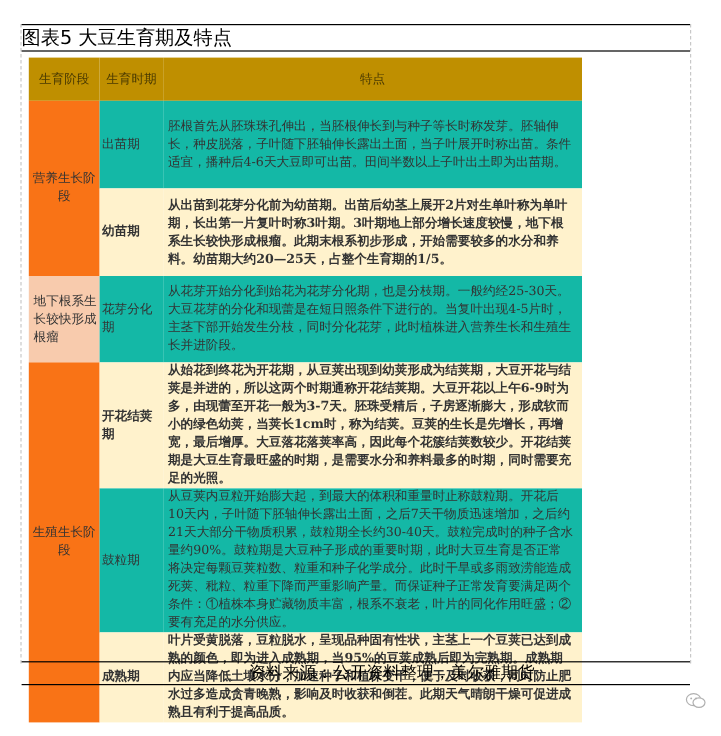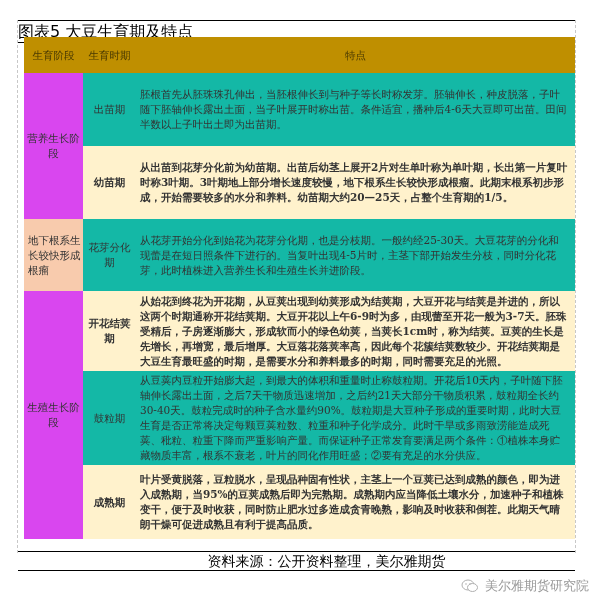--- a/index.html
+++ b/index.html
@@ -4,28 +4,28 @@
 <style>
   html, body { margin:0; padding:0; background:#ffffff; }
   body { width:601px; height:613px; position:relative; overflow:hidden;
          font-family:"DejaVu Serif","Liberation Serif",serif; color:#333; }
   .frame { position:absolute; left:17px; top:20px; width:557px; height:533px;
            border-left:1px dashed #c8c8c8; border-right:1px dashed #c8c8c8; }
   .title-bar { position:absolute; left:18px; top:20px; width:557px; height:21px;
                border-top:1px solid #000; border-bottom:1px solid #000;
                font-family:"DejaVu Sans","Liberation Sans",sans-serif;
                font-size:16px; line-height:21px; color:#000; }
-  table { position:absolute; left:24px; top:37px; width:551px; border-collapse:collapse;
+  table { position:absolute; left:24px; top:48px; width:461px; border-collapse:collapse;
           table-layout:fixed; font-size:10.5px; line-height:15px; }
   th { background:#bf8f00; color:#4a3a00; font-weight:normal; height:36px; padding:0;
        font-size:10.5px; }
   td { padding:0 7px 0 4px; vertical-align:middle; }
-  td.stage { background:#d946ef; text-align:center; padding:0 2px; }
+  td.stage { background:#f97316; text-align:center; padding:0 2px; }
   td.stage.light { background:#f8cbad; text-align:left; padding-left:4px; }
-  td.period { text-align:center; padding:0 2px; }
+  td.period { padding:0 2px; }
   tr.dark td.period, tr.dark td.desc { background:#14b8a6; }
   tr.light td.period, tr.light td.desc { background:#fff2cc;font-weight:bold; }
   td.desc { text-align:left; }
   .source { position:absolute; left:18px; top:551px; width:557px; height:20px;
             border-top:1px solid #000; border-bottom:1px solid #000;
             text-align:center; font-family:Liberation Serif, serif;
             font-size:14px; line-height:20px; color:#000; padding-left:60px; box-sizing:border-box; }
   .watermark { position:absolute; right:12px; top:577px; font-family:"DejaVu Sans","Liberation Sans",sans-serif;
                font-size:13px; color:#9a9a9a; display:flex; align-items:center; gap:6px; }
   .wm-icon { width:18px; height:14px; }
@@ -83,14 +83,13 @@
 
 <div class="source">资料来源：公开资料整理，美尔雅期货</div>
 
 <div class="watermark">
   <svg class="wm-icon" viewBox="0 0 18 14">
     <ellipse cx="7" cy="6" rx="6" ry="5" fill="none" stroke="#b0b0b0" stroke-width="1"></ellipse>
     <ellipse cx="11.5" cy="8.5" rx="5" ry="4" fill="#fff" stroke="#b0b0b0" stroke-width="1"></ellipse>
     <circle cx="5" cy="5" r="0.8" fill="#b0b0b0"></circle>
     <circle cx="9" cy="5" r="0.8" fill="#b0b0b0"></circle>
   </svg>
-  <span>美尔雅期货研究院</span>
 </div>
 
 </body></html>

